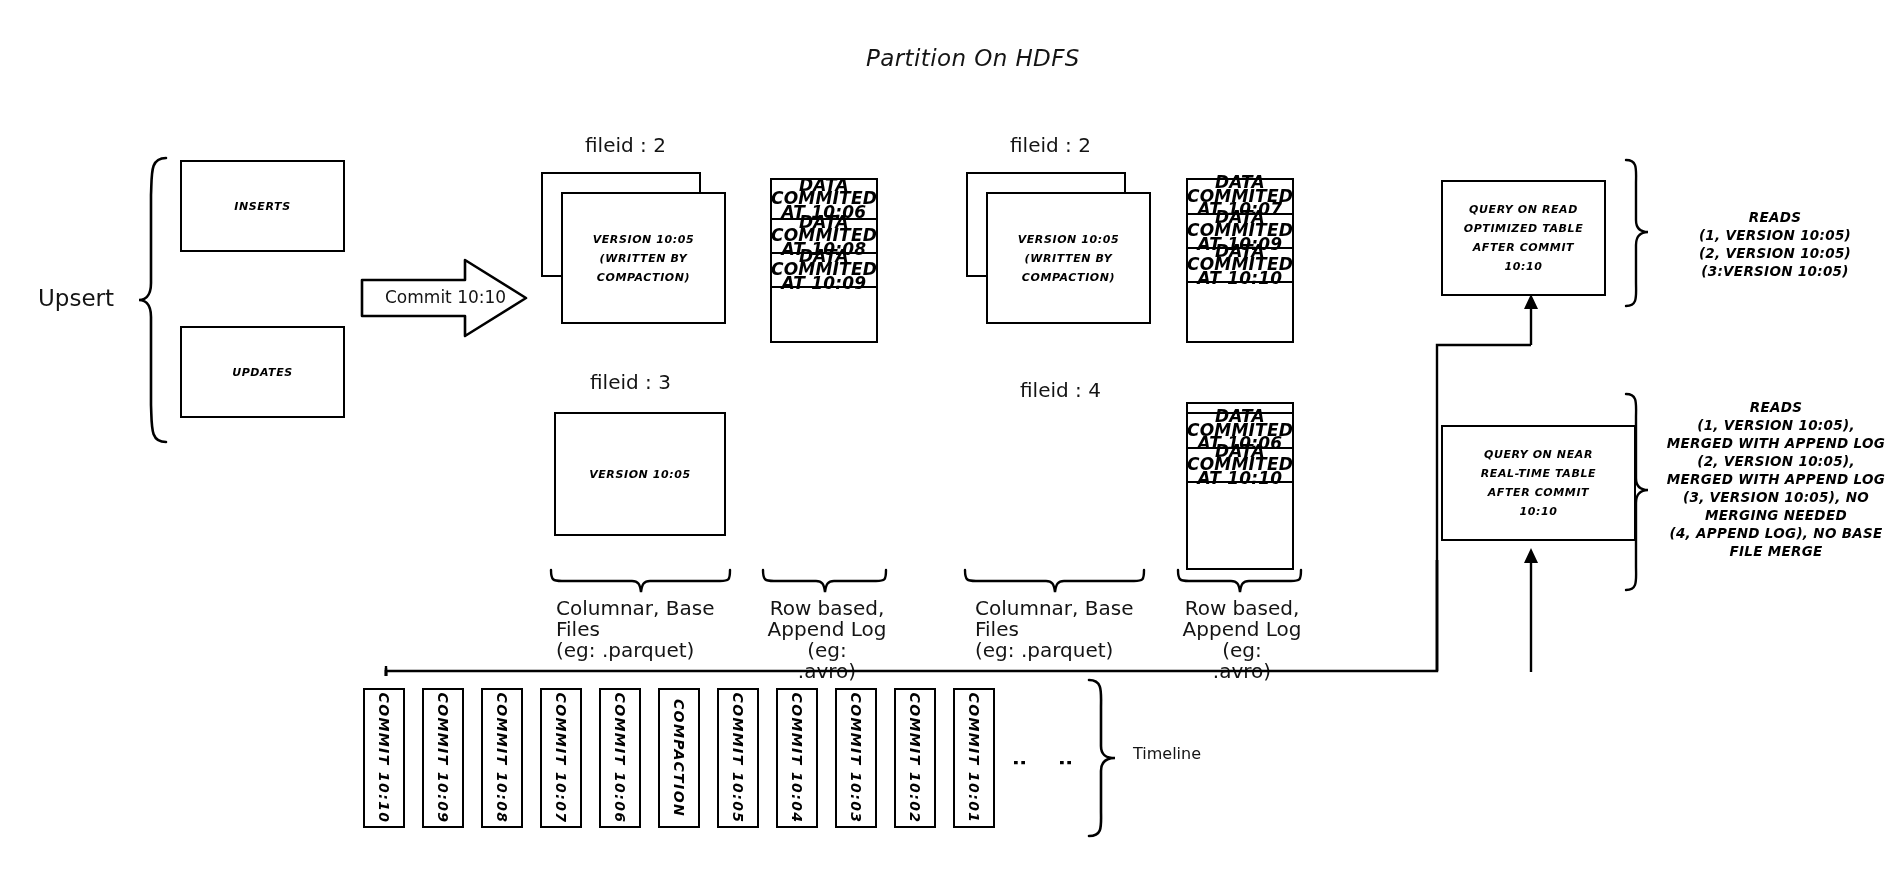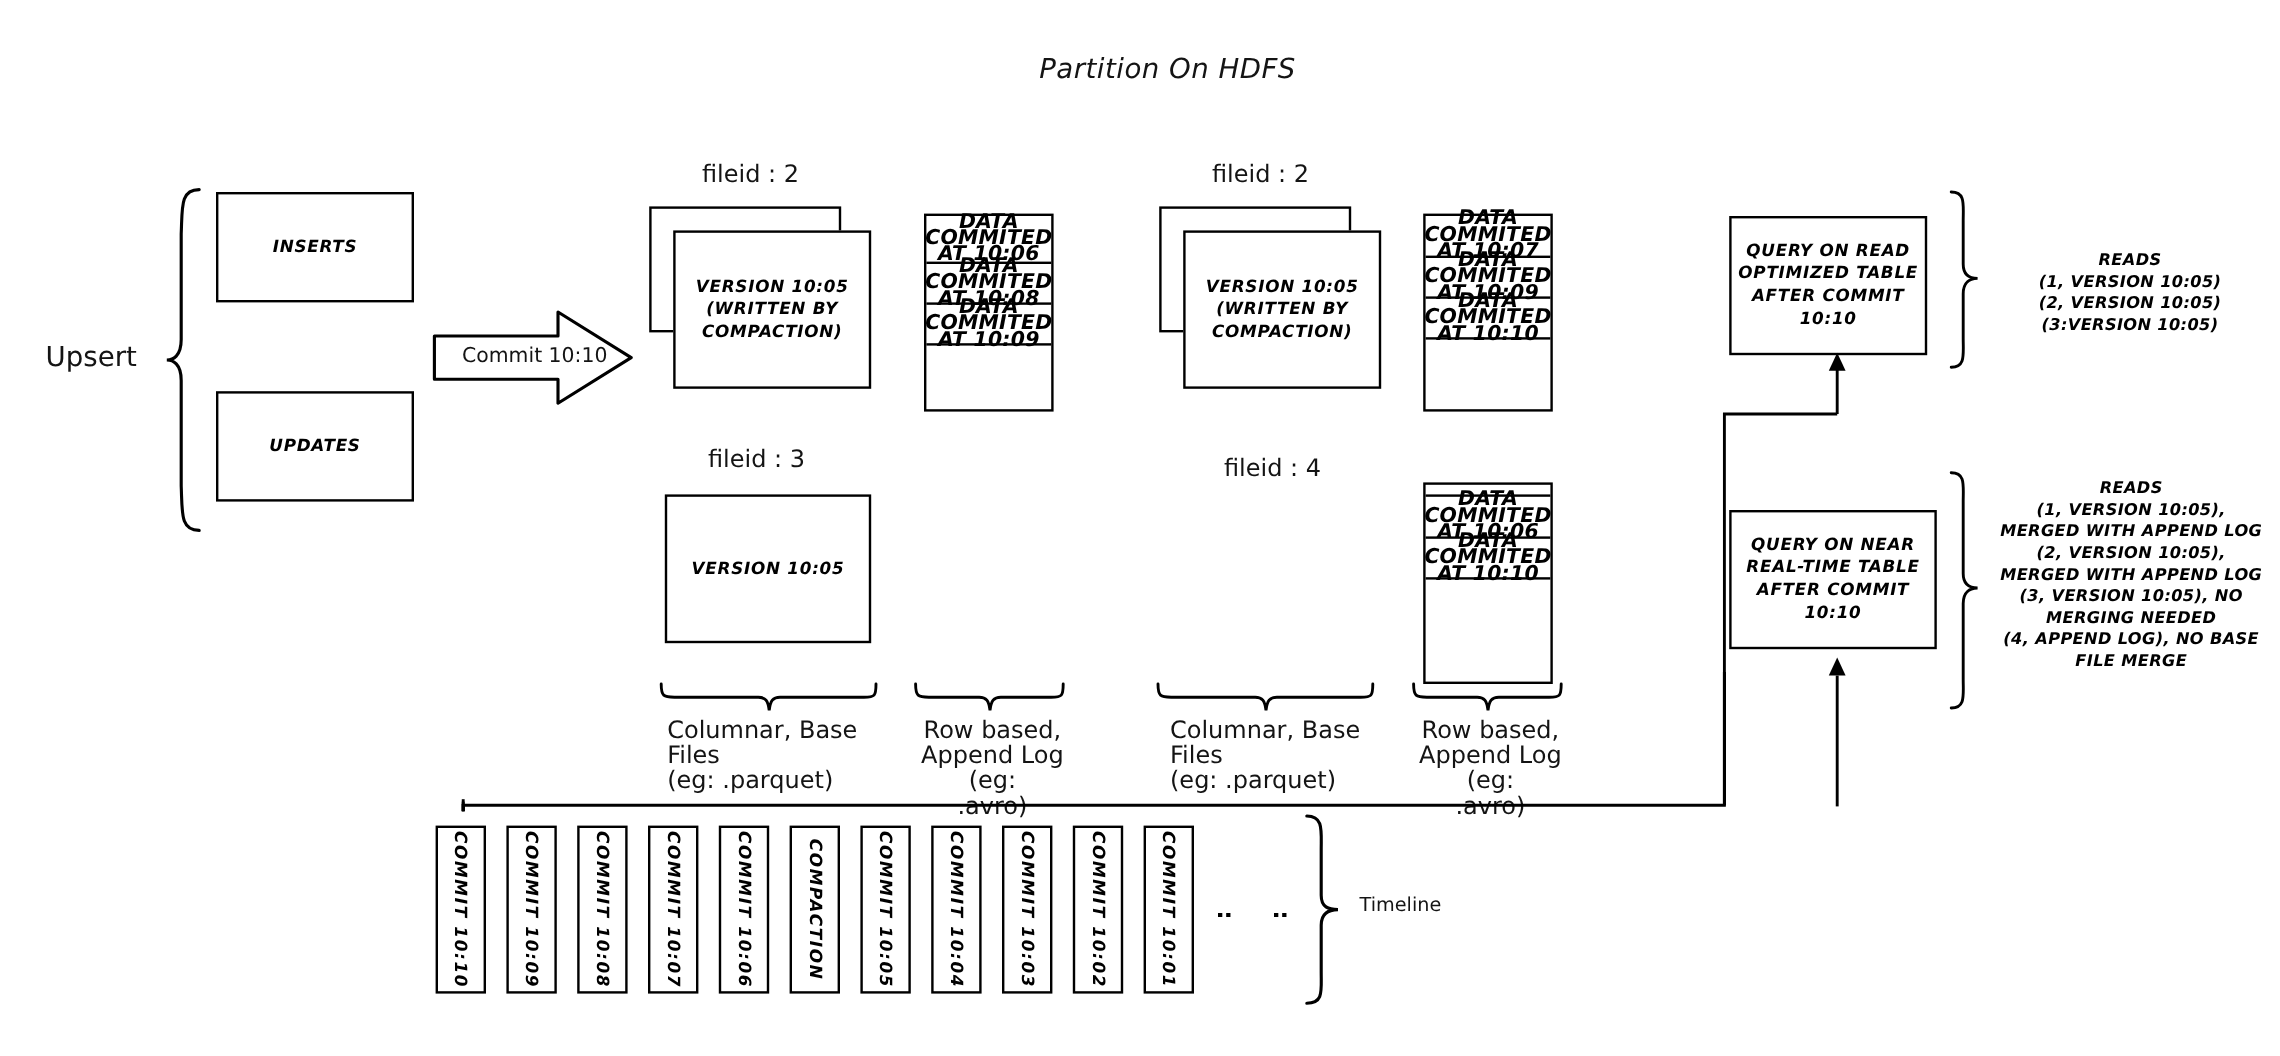--- a/index.html
+++ b/index.html
@@ -37,21 +37,21 @@
   .label-small {
     font-family: "DejaVu Sans", sans-serif;
     font-size: 20px;
     line-height: 21px;
     color: #141414;
   }
   .boxtext {
     font-family: "DejaVu Sans", sans-serif;
     font-weight: bold;
     font-style: italic;
-    font-size: 14px;
+    font-size: 11px;
     line-height: 19px;
     letter-spacing: 0.6px;
     text-align: center;
     color: #000;
   }
   .boxtext-sm {
     font-family: "DejaVu Sans", sans-serif;
     font-weight: bold;
     font-style: italic;
     font-size: 17px;
@@ -274,21 +274,21 @@
   </div>
 
   <svg class="abs" style="left:1622px; top:158px;" width="30" height="150">
     <path d="M4 2 C16 2 14 12 14 26 L14 62 C14 72 20 74 26 74 C20 74 14 77 14 87 L14 124 C14 138 16 148 4 148" fill="none" stroke="#000" stroke-width="2.4" stroke-linecap="round"></path>
   </svg>
   <div class="abs reads" style="left:1650px; top:208px; width:250px;">READS
 (1, VERSION 10:05)
 (2, VERSION 10:05)
 (3:VERSION 10:05)</div>
 
-  <div class="abs rect" style="left:1441px; top:425px; width:173px; height:116px;">
+  <div class="abs rect" style="left:1441px; top:425px; width:195px; height:116px;">
     <span class="boxtext" style="white-space:pre-line;">QUERY ON NEAR
 REAL-TIME TABLE
 AFTER COMMIT
 10:10</span>
   </div>
 
   <svg class="abs" style="left:1622px; top:392px;" width="30" height="200">
     <path d="M4 2 C16 2 14 12 14 26 L14 86 C14 96 20 98 26 98 C20 98 14 101 14 111 L14 174 C14 188 16 198 4 198" fill="none" stroke="#000" stroke-width="2.4" stroke-linecap="round"></path>
   </svg>
   <div class="abs reads" style="left:1650px; top:398px; width:252px;">READS

